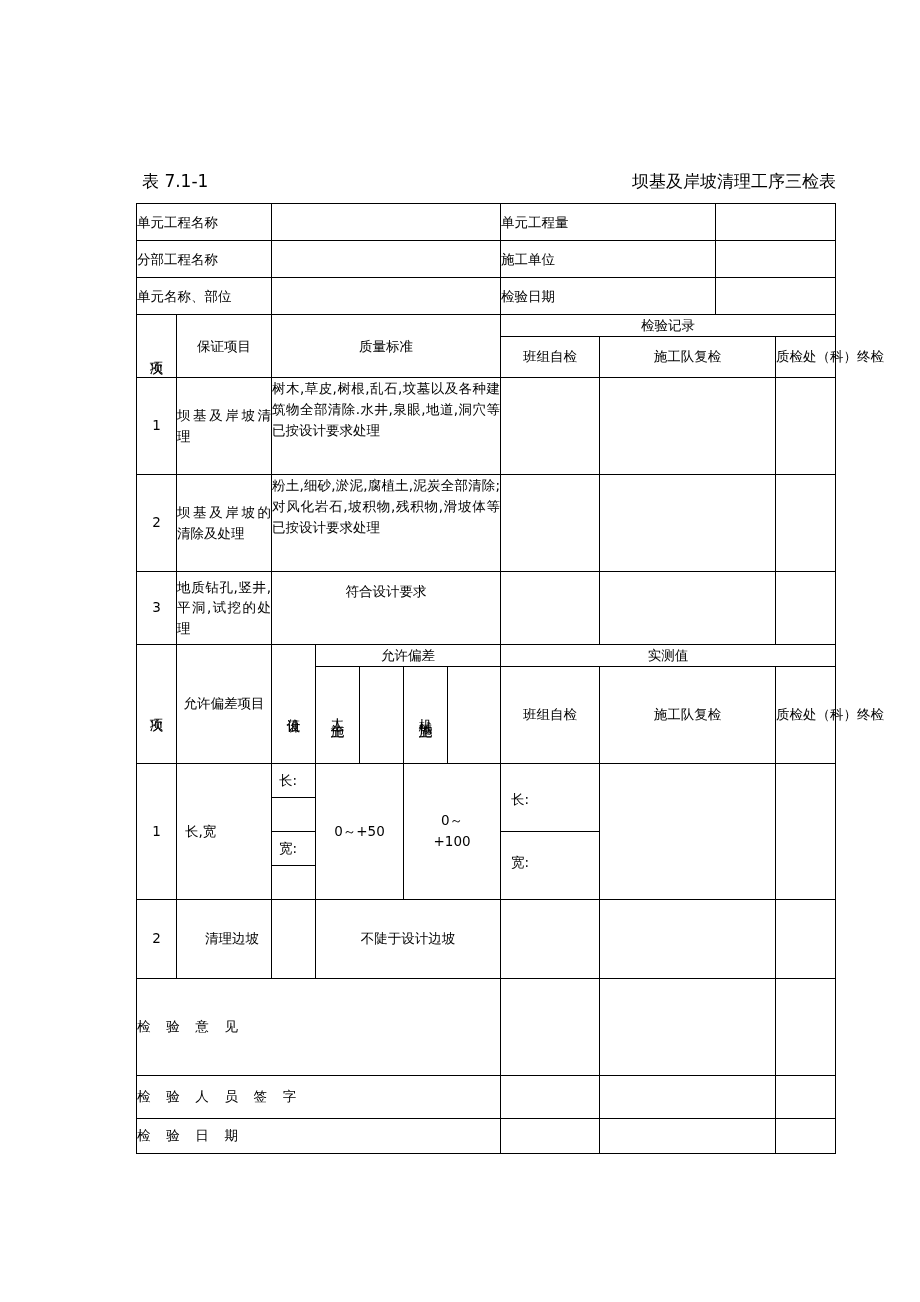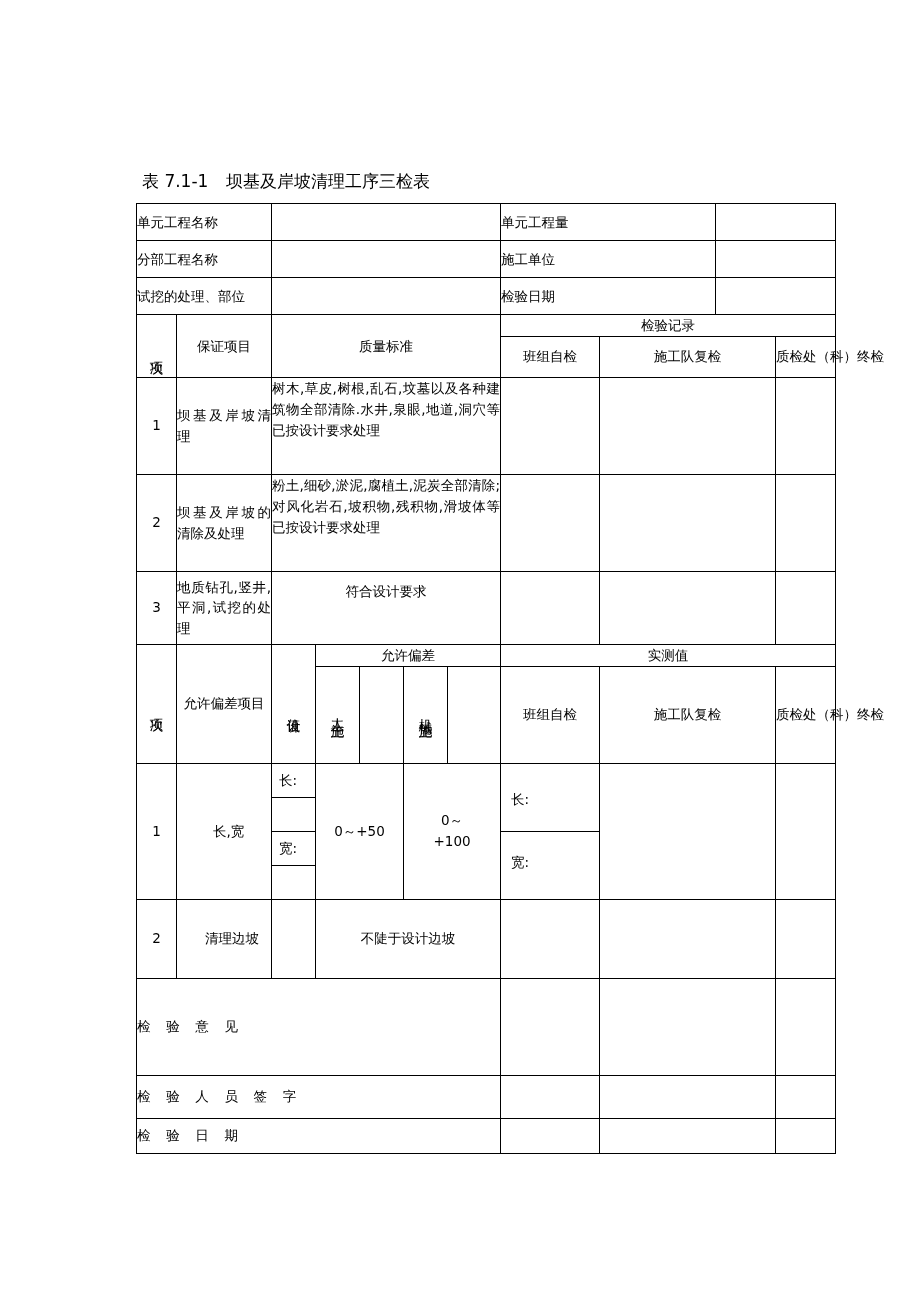--- a/index.html
+++ b/index.html
@@ -44,21 +44,21 @@
     position: absolute;
     left: 6px;
     top: 0;
     font-size: 17px;
   }
   .form-name {
     position: absolute;
     left: 0;
     top: 0;
     width: 700px;
-    text-align: left;
+    text-align: right;
     font-size: 17px;
     padding-left: 90px;
     box-sizing: border-box;
   }
 
   table.main {
     position: absolute;
     left: 136px;
     top: 203px;
     width: 699px;
@@ -165,21 +165,21 @@
       <td colspan="3" class="pad lft">单元工程量</td>
       <td colspan="2" class="pad"></td>
     </tr>
     <tr>
       <td colspan="2" class="pad lft" style="height:36px">分部工程名称</td>
       <td colspan="5" class="pad"></td>
       <td colspan="3" class="pad lft">施工单位</td>
       <td colspan="2" class="pad"></td>
     </tr>
     <tr>
-      <td colspan="2" class="pad lft" style="height:36px">试挖的处理、部位</td>
+      <td colspan="2" class="pad lft" style="height:36px">单元名称、部位</td>
       <td colspan="5" class="pad"></td>
       <td colspan="3" class="pad lft">检验日期</td>
       <td colspan="2" class="pad"></td>
     </tr>
 
     <tr>
       <td rowspan="2" class="vstack" style="height:30px">
         <span style="writing-mode:vertical-rl; display:inline-block;">项次</span>
       </td>
       <td rowspan="2" class="cell-head">保证项目</td>
@@ -239,21 +239,21 @@
         <span style="writing-mode:vertical-rl; display:inline-block; letter-spacing:3px;">机械施工</span>
       </td>
       <td></td>
       <td colspan="2" class="cell-head">班组自检</td>
       <td colspan="2" class="cell-head">施工队复检</td>
       <td class="cell-head" style="white-space:nowrap">质检处（科）终检</td>
     </tr>
 
     <tr>
       <td class="ctr" style="height:116px">1</td>
-      <td class="pad" style="padding-left:36px">长,宽</td>
+      <td class="pad" style="padding-left:8px">长,宽</td>
       <td style="padding:0">
         <table class="inner">
           <tbody>
                 <tr>
                   <td style="height:29px">长:</td>
                 </tr>
           <tr>
                   <td style="height:29px"></td>
                 </tr>
           <tr>

